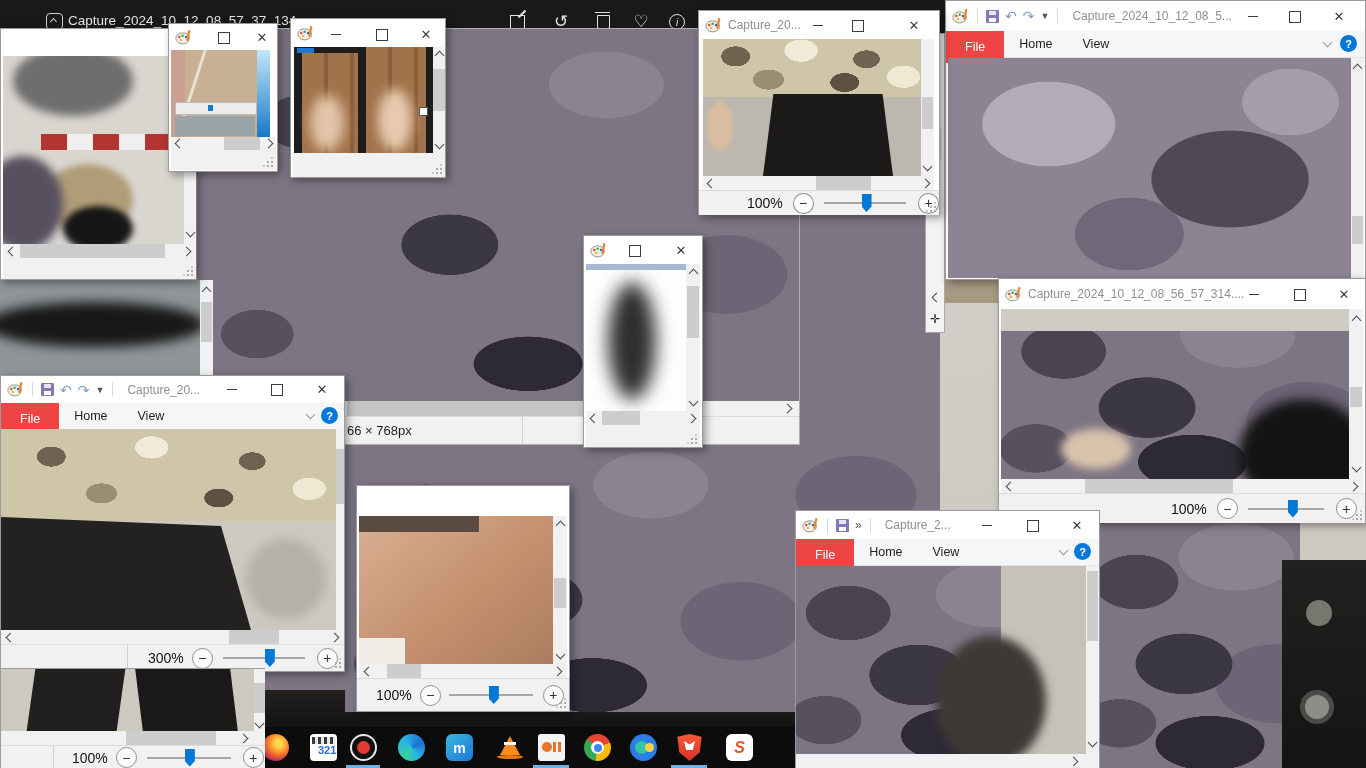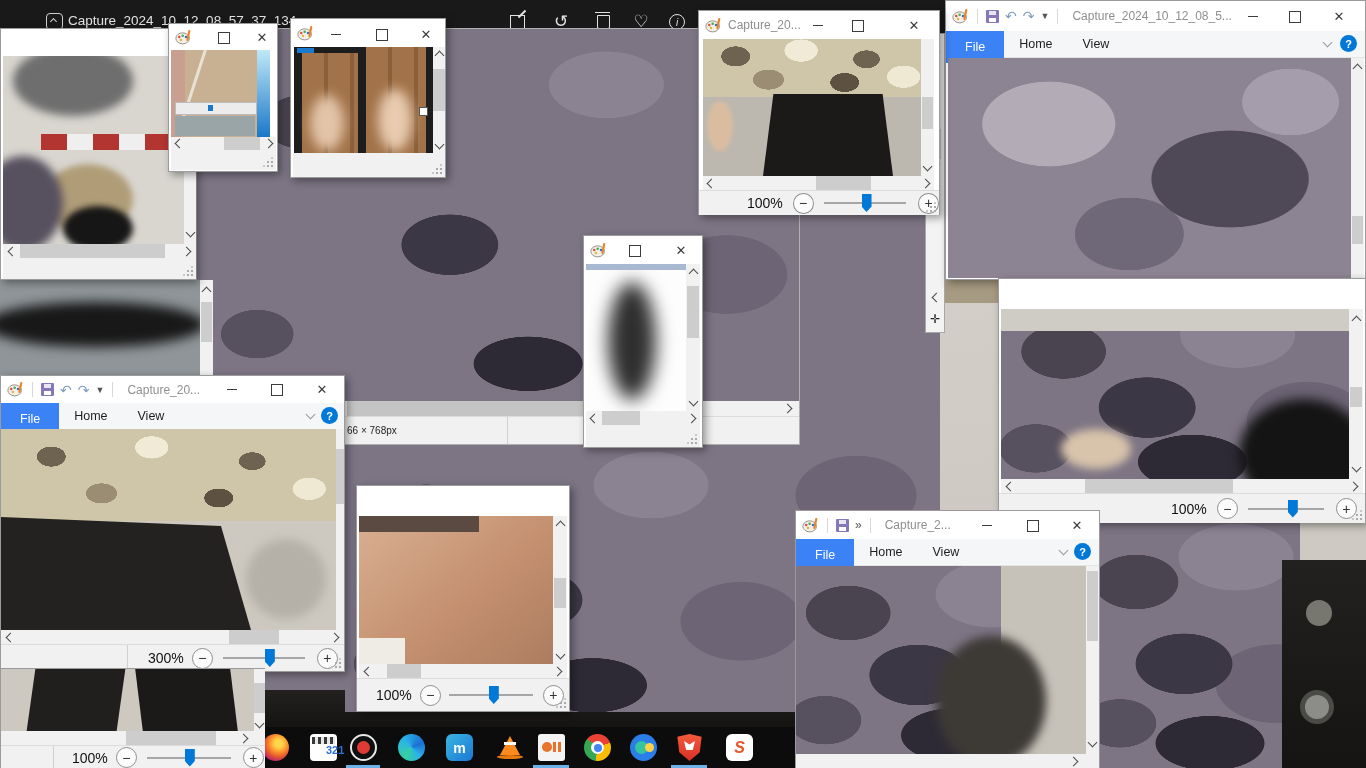--- a/index.html
+++ b/index.html
@@ -21,21 +21,21 @@
   .qat{display:flex;align-items:center;gap:6px;}
   .qsep{width:1px;height:15px;background:#d8d8d8;margin:0 2px;}
   .ico-save{width:13px;height:13px;background:#8677b8;position:relative;border-radius:1px;}
   .ico-save::before{content:"";position:absolute;left:3px;top:1px;width:7px;height:4px;background:#e8e6f2;}
   .ico-save::after{content:"";position:absolute;left:3px;bottom:1px;width:7px;height:4px;background:#fff;}
   .u-arr{font-size:14px;color:#7d9cc0;line-height:1;}
   .qat-drop{font-size:9px;color:#555;}
   
   .ribbon{position:relative;height:26px;background:#f5f6f7;border-bottom:1px solid #e4e4e4;display:flex;align-items:stretch;font-size:12.5px;}
   .rtab{padding:0 15px;display:flex;align-items:center;color:#1e1e1e;}
-  .rtab.file{background:#3b82f6;color:#fff;padding:16px 19px;}
+  .rtab.file{background:#ef4444;color:#fff;padding:16px 19px;}
   .help-q{position:absolute;top:4px;width:17px;height:17px;border-radius:50%;background:#0078d7;color:#fff;
           font-size:11px;font-weight:bold;display:flex;align-items:center;justify-content:center;}
   
   .ch{position:absolute;width:6px;height:6px;border-right:1.5px solid #4a4a4a;border-bottom:1.5px solid #4a4a4a;}
   .ch-u{transform:rotate(-135deg);} .ch-d{transform:rotate(45deg);}
   .ch-l{transform:rotate(135deg);} .ch-r{transform:rotate(-45deg);}
   .ch.lt{border-color:#9a9a9a;}
   
   .sb{position:absolute;background:#f1f1f1;}
   .sb-th{position:absolute;background:#cdcdcd;}
@@ -129,40 +129,40 @@
   </div>
 </div>
 
 <div class="win cut" style="left:196px;top:28px;width:604px;height:417px;border-color:#b0b0b0;">
   <div class="ph bg-camo" style="left:0;top:0;width:602px;height:372px;"></div>
   <div class="sb" style="left:0;top:372px;width:602px;height:15px;">
     <div class="sb-th" style="left:150px;top:0;width:300px;height:100%;background:#c4c4c4;"></div>
     <span class="ch ch-r" style="right:8px;top:4px;"></span>
   </div>
   <div class="zbar" style="left:0;top:387px;width:602px;height:28px;">
-    <span style="font-size:10px;color:#1e1e1e;margin-left:150px;text-align:right;">66 × 768px</span>
+    <span style="font-size:13px;color:#1e1e1e;margin-left:150px;text-align:right;">66 × 768px</span>
     <span class="vsep" style="margin-left:110px;"></span>
   </div>
 </div>
 
 <div class="ph bg-camo" style="left:345px;top:445px;width:450px;height:267px;z-index:1;"></div>
 
 <div class="abs" style="left:0;top:280px;width:213px;height:95px;background:#8f9598;z-index:1;">
   <div class="blob" style="left:-15px;top:22px;width:220px;height:45px;background:#181818;"></div>
   <div class="sb" style="right:0;top:0;width:13px;height:95px;">
     <span class="ch ch-u" style="left:3px;top:8px;"></span>
     <div class="sb-th" style="left:1px;top:22px;width:11px;height:40px;"></div>
   </div>
 </div>
 
 <div class="abs" style="left:258px;top:727px;width:537px;height:41px;background:#0c0c0c;z-index:2;">
   <span class="ti" style="left:4px;border-radius:50%;background:radial-gradient(circle at 62% 35%, #ffd54a 0 16%, #ff9a2e 34%, #e4572e 56%, #b5216e 76%, #742b8f 100%);"></span>
   <span class="ti" style="left:52px;background:#fff;border-radius:4px;">
     <span style="position:absolute;left:2px;top:3px;width:23px;height:7px;background:repeating-linear-gradient(90deg,#3a3a3a 0 3px,#e8e8e8 3px 6px);"></span>
-    <span style="position:absolute;left:16px;top:10px;font-size:11px;font-weight:bold;color:#2b6fd4;letter-spacing:0;">321</span>
+    <span style="position:absolute;left:8px;top:10px;font-size:11px;font-weight:bold;color:#2b6fd4;letter-spacing:0;">321</span>
   </span>
   <span class="ti" style="left:92px;border-radius:50%;background:#101010;border:2px solid #e8e8e8;box-sizing:border-box;">
     <span style="position:absolute;left:5px;top:5px;width:13px;height:13px;border-radius:50%;background:#e03a34;"></span>
   </span>
   <span class="tline" style="left:88px;width:34px;"></span>
   <span class="ti" style="left:140px;border-radius:50%;background:conic-gradient(from 210deg,#35d0a0,#2bb3e8 30%,#1b6fd4 60%,#2bb3e8 80%,#35d0a0);"></span>
   <span class="ti" style="left:188px;border-radius:6px;background:linear-gradient(135deg,#3ab6e0,#1b78d4);display:flex;align-items:center;justify-content:center;">
     <span style="color:#fff;font-weight:bold;font-size:14px;">m</span>
   </span>
   <span class="ti" style="left:238px;">
@@ -356,20 +356,34 @@
 
 <div class="abs" style="left:925px;top:33px;width:20px;height:300px;background:#f3f3f3;border:1px solid #a8a8a8;box-sizing:border-box;z-index:2;">
   <span class="ch ch-u" style="left:6px;top:14px;"></span>
   <div class="sb-th" style="left:3px;top:95px;width:12px;height:30px;"></div>
   <span class="ch ch-d" style="left:6px;top:126px;"></span>
   <span class="ch ch-l" style="left:7px;top:260px;"></span>
   <span style="position:absolute;left:4px;top:278px;font-size:12px;color:#222;">✛</span>
 </div>
 
 <div class="win" style="left:998px;top:278px;width:368px;height:245px;z-index:5;">
+  <div class="tbar" style="height:30px;">
+    <svg class="pic" viewBox="0 0 20 20">
+        <ellipse cx="9" cy="11" rx="8" ry="6.5" fill="#f3f0ea" stroke="#8a8376"></ellipse>
+        <circle cx="5" cy="9.5" r="1.5" fill="#e04a3f"></circle>
+        <circle cx="9" cy="8" r="1.5" fill="#3fae4a"></circle>
+        <circle cx="13" cy="9.5" r="1.5" fill="#2f6fd0"></circle>
+        <circle cx="7" cy="13" r="1.5" fill="#e8b53a"></circle>
+        <rect x="14.5" y="1" width="2.6" height="13" rx="1.2" fill="#e8842c" transform="rotate(12 15 7)"></rect>
+      </svg>
+    <span class="t-title">Capture_2024_10_12_08_56_57_314....</span>
+    <span class="wbtn b-min" style="left:242px;top:6px;"></span>
+    <span class="wbtn b-max" style="left:288px;top:6px;"></span>
+    <span class="wbtn b-close" style="left:332px;top:6px;"></span>
+  </div>
   <div class="ph bg-camo" style="left:2px;top:30px;width:348px;height:170px;">
     <div style="position:absolute;left:0;top:0;width:100%;height:22px;background:#cfccc6;"></div>
     <div class="blob" style="right:-20px;top:90px;width:130px;height:110px;background:#141414;"></div>
     <div class="blob" style="left:60px;top:120px;width:70px;height:40px;background:#d8c3ab;filter:blur(4px);"></div>
   </div>
   <div class="sb" style="left:350px;top:30px;width:14px;height:170px;">
     <span class="ch ch-u" style="left:4px;top:8px;"></span>
     <div class="sb-th" style="left:1px;top:78px;width:12px;height:20px;"></div>
     <span class="ch ch-d" style="left:4px;bottom:8px;"></span>
   </div>

